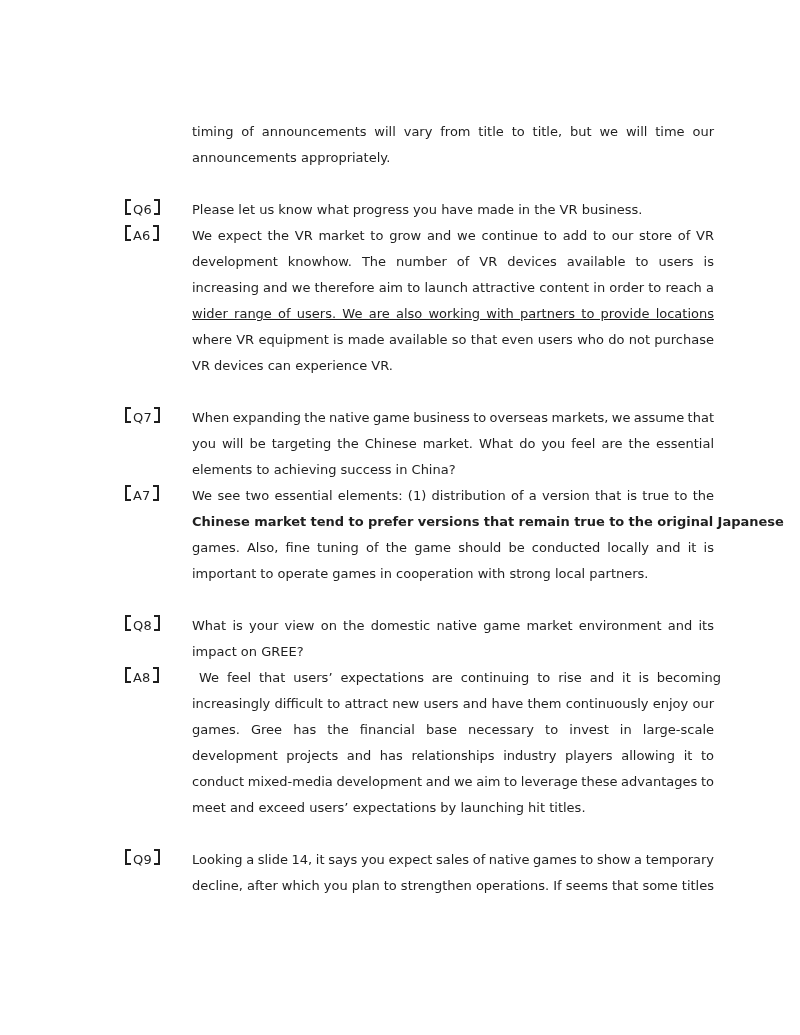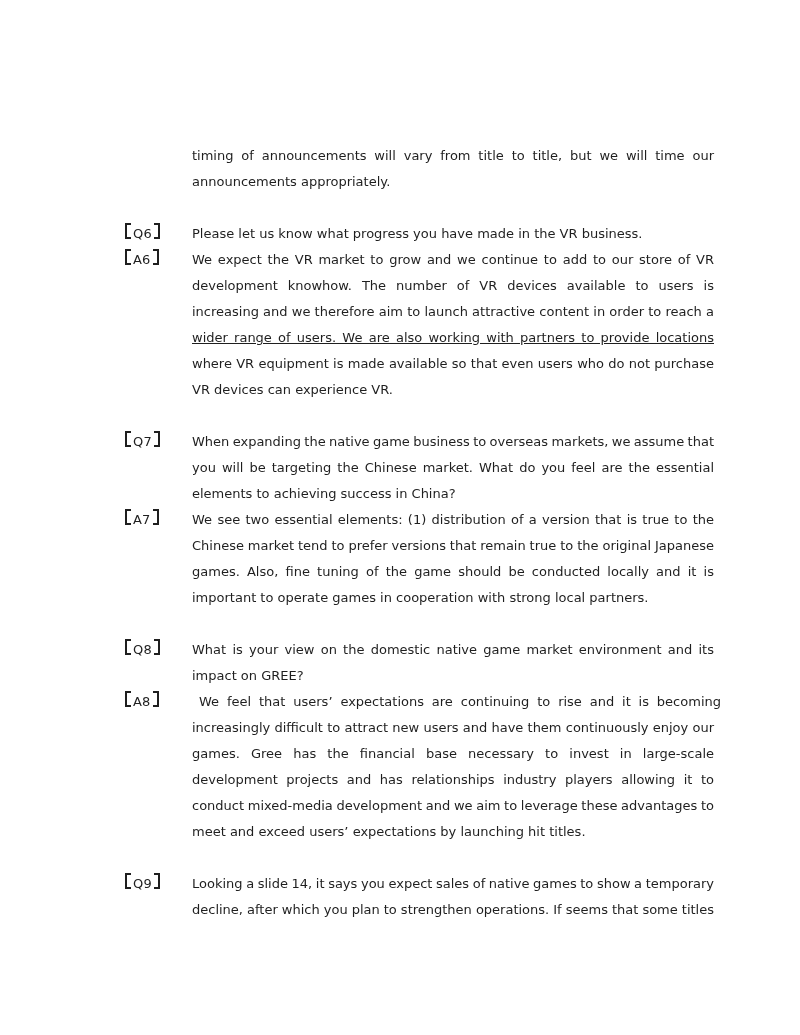--- a/index.html
+++ b/index.html
@@ -13,21 +13,21 @@
     height: 1035px;
     background: #ffffff;
     overflow: hidden;
     font-family: "DejaVu Sans", "Liberation Sans", sans-serif;
     font-size: 13px;
     color: #1f1f1f;
   }
   .content {
     position: absolute;
     left: 115px;
-    top: 143px;
+    top: 119px;
     width: 589px;
   }
   .block {
     display: flex;
     align-items: flex-start;
   }
   .block.gap {
     margin-top: 26px;
   }
   .label {
@@ -95,21 +95,21 @@
         <div class="text">
           <div class="line" style="word-spacing: -0.77983px;">When expanding the native game business to overseas markets, we assume that</div>
           <div class="line" style="word-spacing: 1.89543px;">you will be targeting the Chinese market. What do you feel are the essential</div>
           <div class="line">elements to achieving success in China?</div>
         </div>
       </div>
       <div class="block">
         <div class="label"><span class="brk open"></span><span>A7</span><span class="brk close"></span></div>
         <div class="text">
           <div class="line" style="word-spacing: 1.16518px;">We see two essential elements: (1) distribution of a version that is true to the</div>
-          <div class="line" style="word-spacing: -0.21224px;">Chinese market tend to prefer versions that remain true to the original Japanese</div>
+          <div class="line" style="word-spacing: -0.21224px; font-weight: bold;">Chinese market tend to prefer versions that remain true to the original Japanese</div>
           <div class="line" style="word-spacing: 3.03726px;">games. Also, fine tuning of the game should be conducted locally and it is</div>
           <div class="line">important to operate games in cooperation with strong local partners.</div>
         </div>
       </div>
       <div class="block gap">
         <div class="label"><span class="brk open"></span><span>Q8</span><span class="brk close"></span></div>
         <div class="text">
           <div class="line" style="word-spacing: 2.10938px;">What is your view on the domestic native game market environment and its</div>
           <div class="line">impact on GREE?</div>
         </div>

